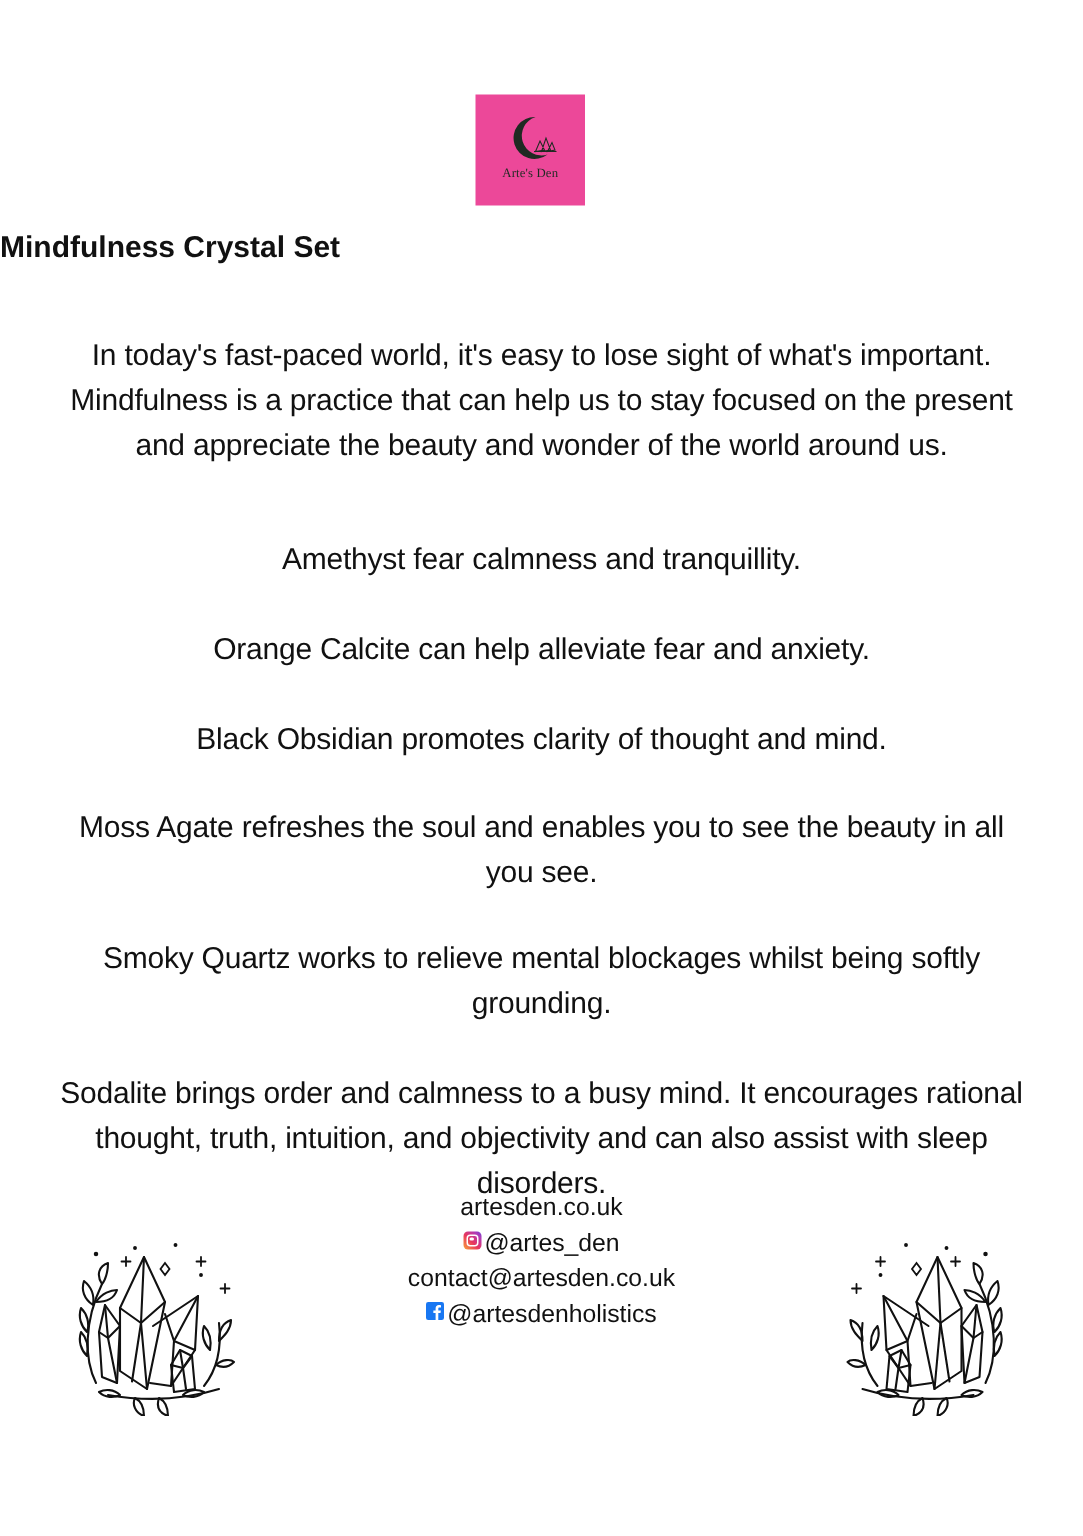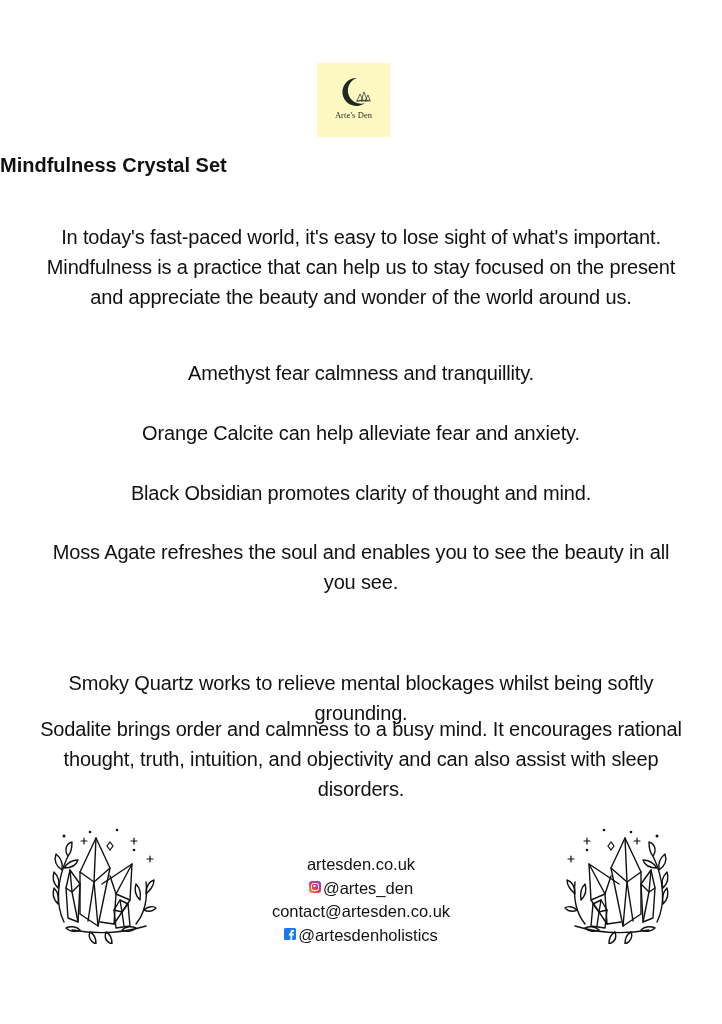--- a/index.html
+++ b/index.html
@@ -14,21 +14,21 @@
       overflow: hidden;
       font-family: "Liberation Sans", sans-serif;
       color: #111111;
     }
     .logo {
       position: absolute;
       left: 317px;
       top: 63px;
       width: 73px;
       height: 74px;
-      background: #fef9c3;
+      background: #ec4899;
     }
     .logo svg { position: absolute; left: 0; top: 0; }
     .logo-text {
       position: absolute;
       left: 0;
       width: 73px;
       top: 47px;
       text-align: center;
       font-family: "Liberation Serif", serif;
       font-size: 8.5px;
@@ -53,28 +53,28 @@
       line-height: 30px;
       font-stretch: condensed;
       letter-spacing: -0.15px;
       margin: 0;
     }
     .p-intro { top: 222px; }
     .p-amethyst { top: 358px; }
     .p-calcite { top: 418px; }
     .p-obsidian { top: 478px; }
     .p-moss { top: 537px; }
-    .p-smoky { top: 624px; margin-top: 44px; }
+    .p-smoky { top: 624px; }
     .p-sodalite { top: 714px; }
 
     .contact {
       position: absolute;
       left: 200px;
       width: 322px;
-      top: 853px;
+      top: 794px;
       text-align: center;
       font-size: 16.5px;
       line-height: 23.5px;
     }
     .contact-line { display: block; white-space: nowrap; }
     .contact-link { color: #111111; text-decoration: none; }
     .ico {
       display: inline-block;
       width: 12px;
       height: 12px;

